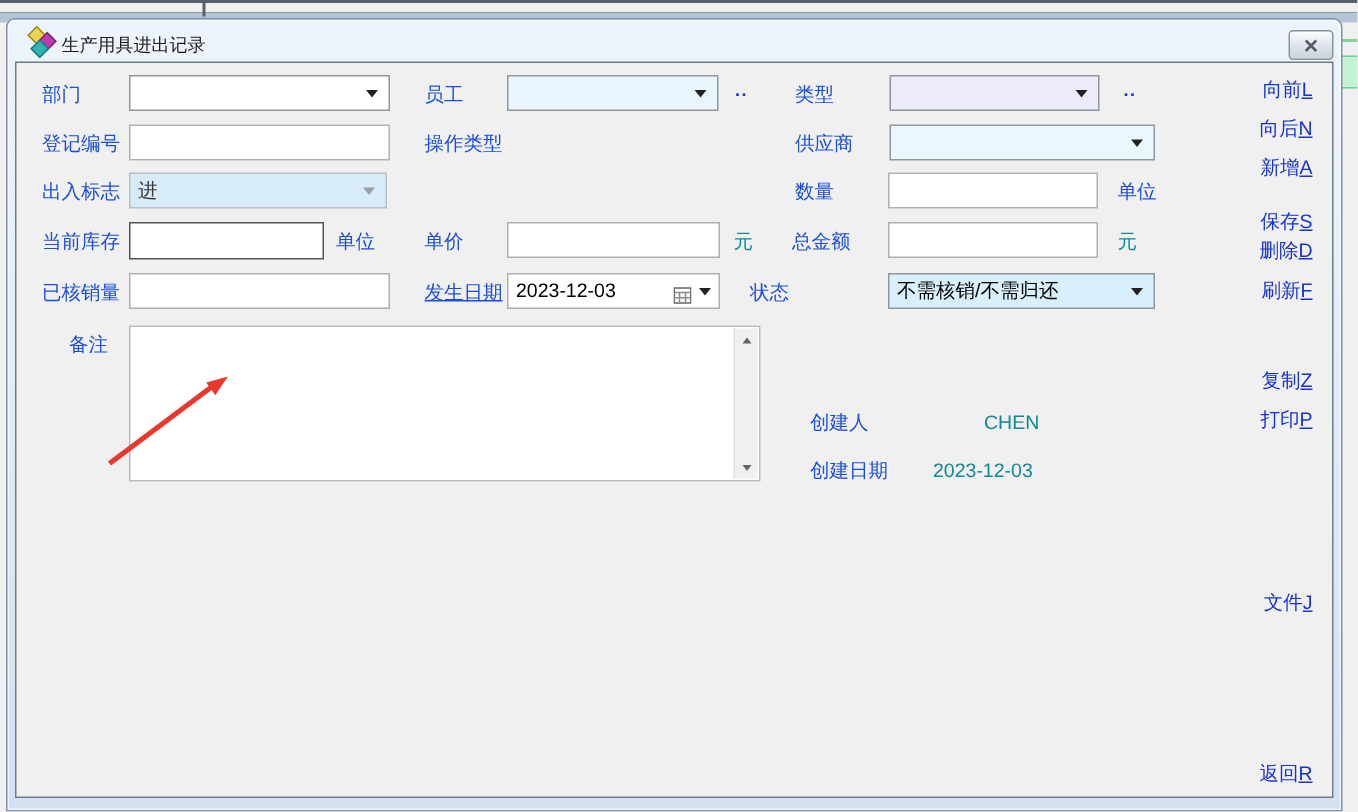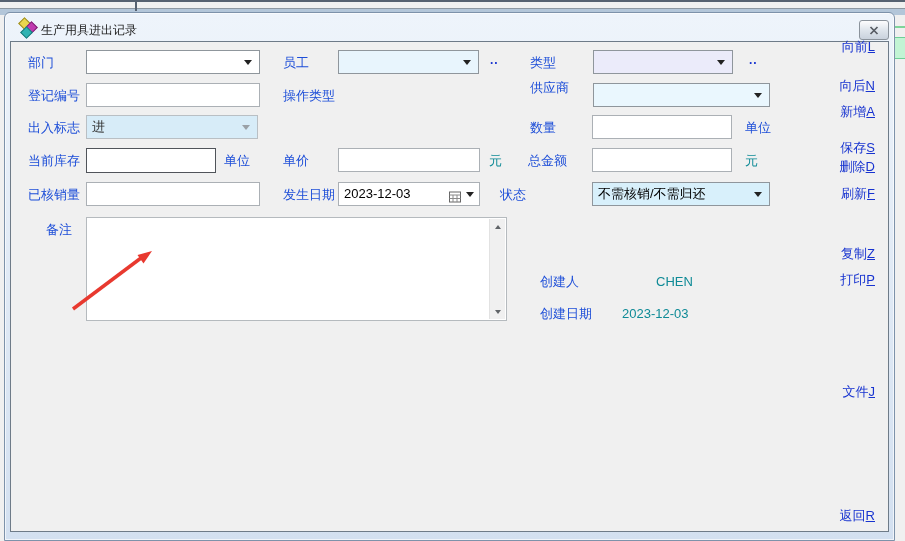--- a/index.html
+++ b/index.html
@@ -121,21 +121,21 @@
   <div class="ctl combo lav" style="left:593px;top:50px;width:140px;height:24px;">
       <span class="arr"></span>
     </div>
   <div class="dots" style="left:749px;top:53px;color:#1733d0;">..</div>
 
   <div class="lbl" style="left:28px;top:88px;">登记编号</div>
   <div class="ctl input" style="left:86px;top:83px;width:174px;height:24px;"></div>
 
   <div class="lbl" style="left:283px;top:88px;">操作类型</div>
 
-  <div class="lbl" style="left:530px;top:80px;text-align:right;">供应商</div>
+  <div class="lbl" style="left:530px;top:88px;text-align:right;">供应商</div>
   <div class="ctl combo blue2" style="left:593px;top:83px;width:177px;height:24px;">
       <span class="arr"></span>
     </div>
 
   <div class="lbl" style="left:28px;top:120px;">出入标志</div>
   <div class="ctl combo dis" style="left:86px;top:115px;width:172px;height:24px;"><span>进</span><span class="arr grey"></span></div>
 
   <div class="lbl" style="left:530px;top:120px;">数量</div>
   <div class="ctl input" style="left:592px;top:115px;width:140px;height:24px;"></div>
   <div class="lbl" style="left:745px;top:120px;">单位</div>
@@ -148,21 +148,21 @@
   <div class="ctl input" style="left:338px;top:148px;width:142px;height:24px;"></div>
   <div class="val-teal" style="left:489px;top:153px;color:#0e8a96;">元</div>
 
   <div class="lbl" style="left:528px;top:153px;">总金额</div>
   <div class="ctl input" style="left:592px;top:148px;width:140px;height:24px;"></div>
   <div class="val-teal" style="left:745px;top:153px;color:#0e8a96;">元</div>
 
   <div class="lbl" style="left:28px;top:187px;">已核销量</div>
   <div class="ctl input" style="left:86px;top:182px;width:174px;height:24px;"></div>
 
-  <div class="lbl" style="left:283px;top:187px;">发生日期</div>
+  <div class="lbl" style="left:283px;top:187px;text-decoration:underline;">发生日期</div>
   <div class="ctl datebox" style="left:338px;top:182px;width:142px;height:24px;">
     <span>2023-12-03</span>
     <span class="cal-ico">
       <svg width="12" height="12" viewBox="0 0 12 12">
           <rect x="0.5" y="1" width="11" height="10" fill="#fff" stroke="#666"></rect>
           <path d="M0.5 4 H11.5 M4 4 V11 M8 4 V11 M0.5 7.5 H11.5" stroke="#8a8a8a" fill="none"></path>
         </svg>
     </span>
     <span class="date-arr"></span>
   </div>
@@ -180,28 +180,28 @@
           <span class="tri-dn"></span>
         </div>
     </div>
   </div>
 
   <div class="lbl" style="left:540px;top:274px;">创建人</div>
   <div class="val-teal" style="left:656px;top:274px;color:#0e8a96;">CHEN</div>
   <div class="lbl" style="left:540px;top:306px;">创建日期</div>
   <div class="val-teal" style="left:622px;top:306px;color:#0e8a96;">2023-12-03</div>
 
-  <div class="linkbtn" style="top:38px;color:#1733d0;"><span>向前</span><span class="mn">L</span></div>
+  <div class="linkbtn" style="top:51px;color:#1733d0;"><span>向前</span><span class="mn">L</span></div>
   <div class="linkbtn" style="top:77px;color:#1733d0;"><span>向后</span><span class="mn">N</span></div>
   <div class="linkbtn" style="top:103px;color:#1733d0;"><span>新增</span><span class="mn">A</span></div>
   <div class="linkbtn" style="top:139px;color:#1733d0;"><span>保存</span><span class="mn">S</span></div>
   <div class="linkbtn" style="top:158px;color:#1733d0;"><span>删除</span><span class="mn">D</span></div>
   <div class="linkbtn" style="top:185px;color:#1733d0;"><span>刷新</span><span class="mn">F</span></div>
   <div class="linkbtn" style="top:245px;color:#1733d0;"><span>复制</span><span class="mn">Z</span></div>
   <div class="linkbtn" style="top:271px;color:#1733d0;"><span>打印</span><span class="mn">P</span></div>
-  <div class="linkbtn" style="top:383px;color:#1733d0;"><span>文件</span><span class="mn">J</span></div>
+  <div class="linkbtn" style="top:393px;color:#1733d0;"><span>文件</span><span class="mn">J</span></div>
   <div class="linkbtn" style="top:507px;color:#1733d0;"><span>返回</span><span class="mn">R</span></div>
 
   <svg class="annot-svg" width="905" height="541" viewBox="0 0 905 541">
     <line x1="73" y1="309" x2="141" y2="258" stroke="#e8392f" stroke-width="3.5"></line>
     <polygon points="152,251 143.5,263.5 137.5,255" fill="#e8392f"></polygon>
   </svg>
 </div>
 
 </body></html>

